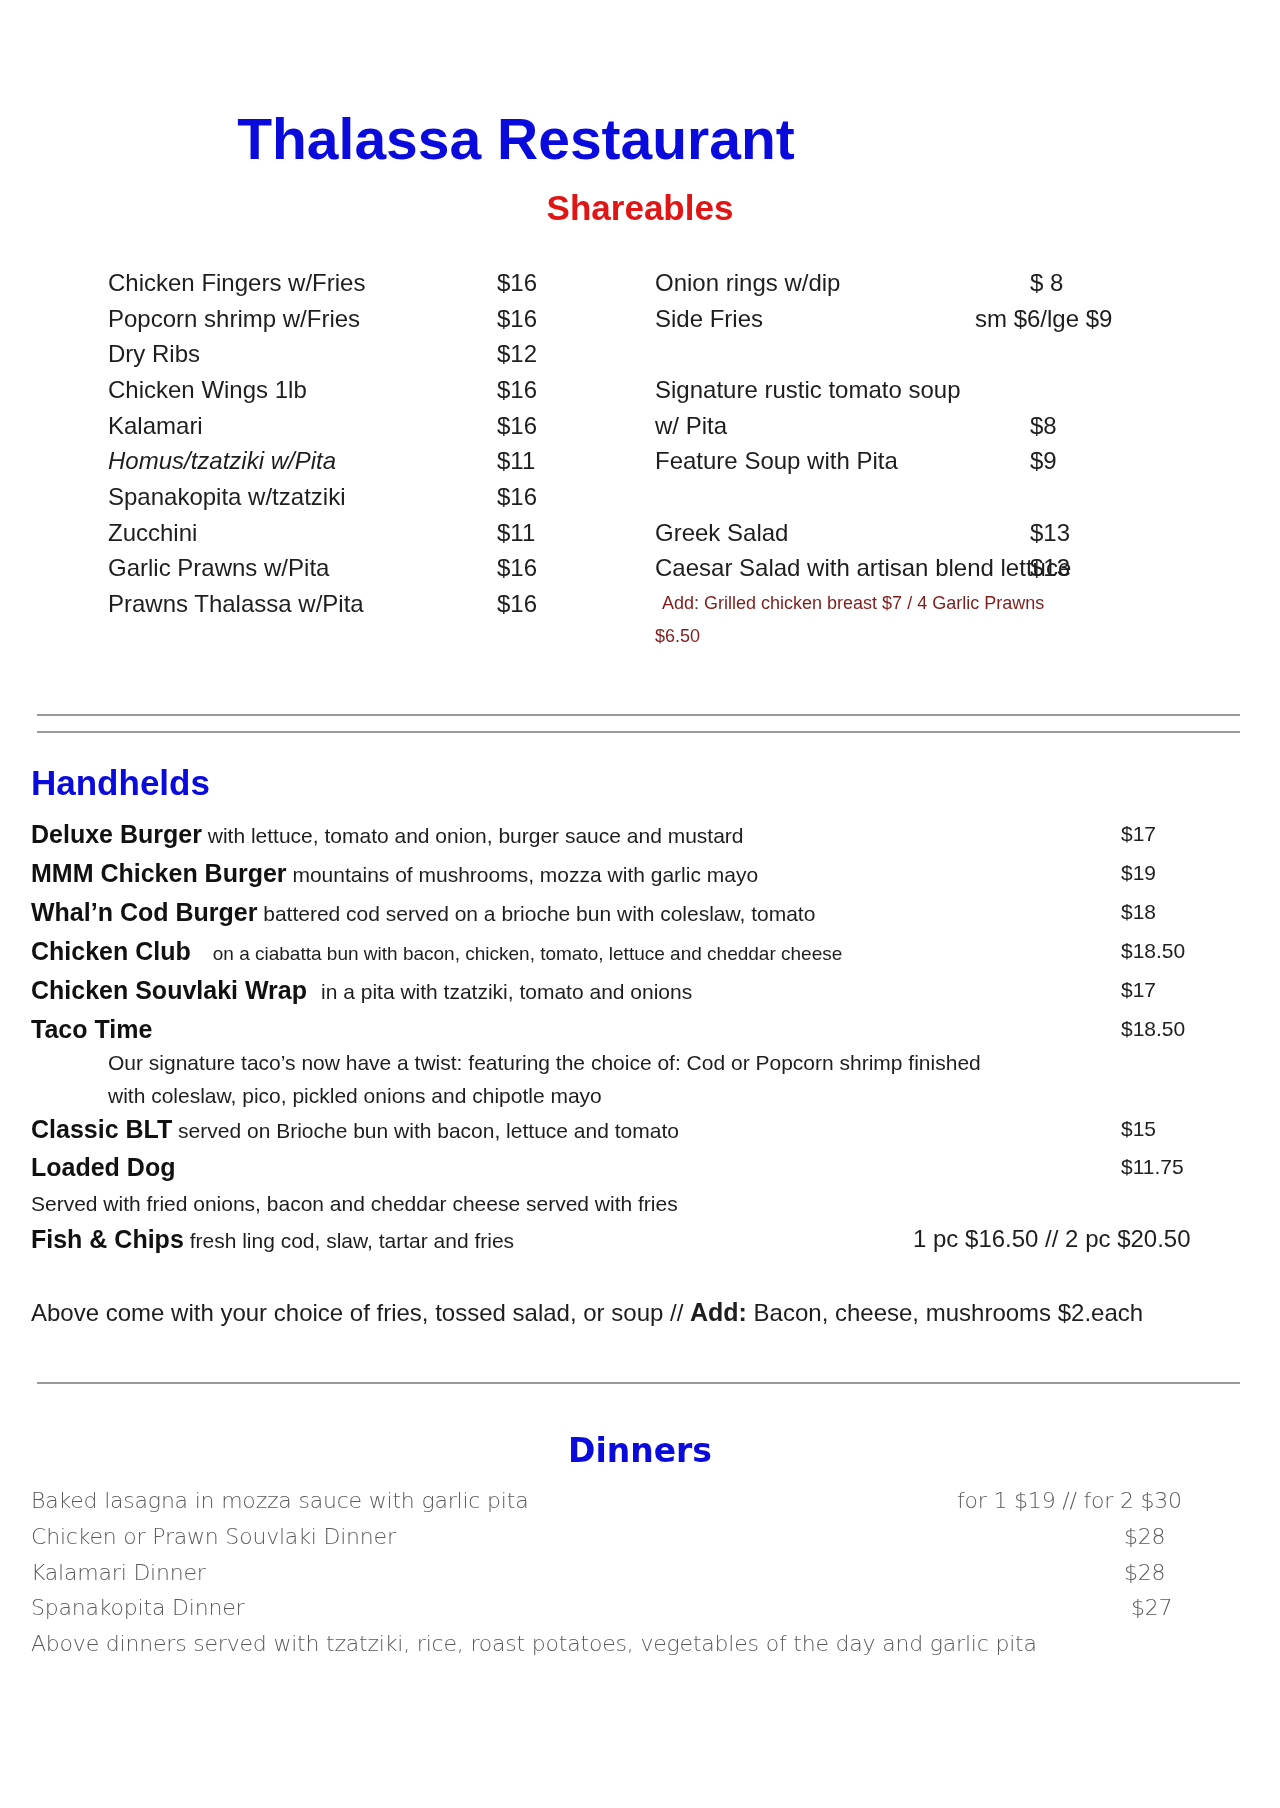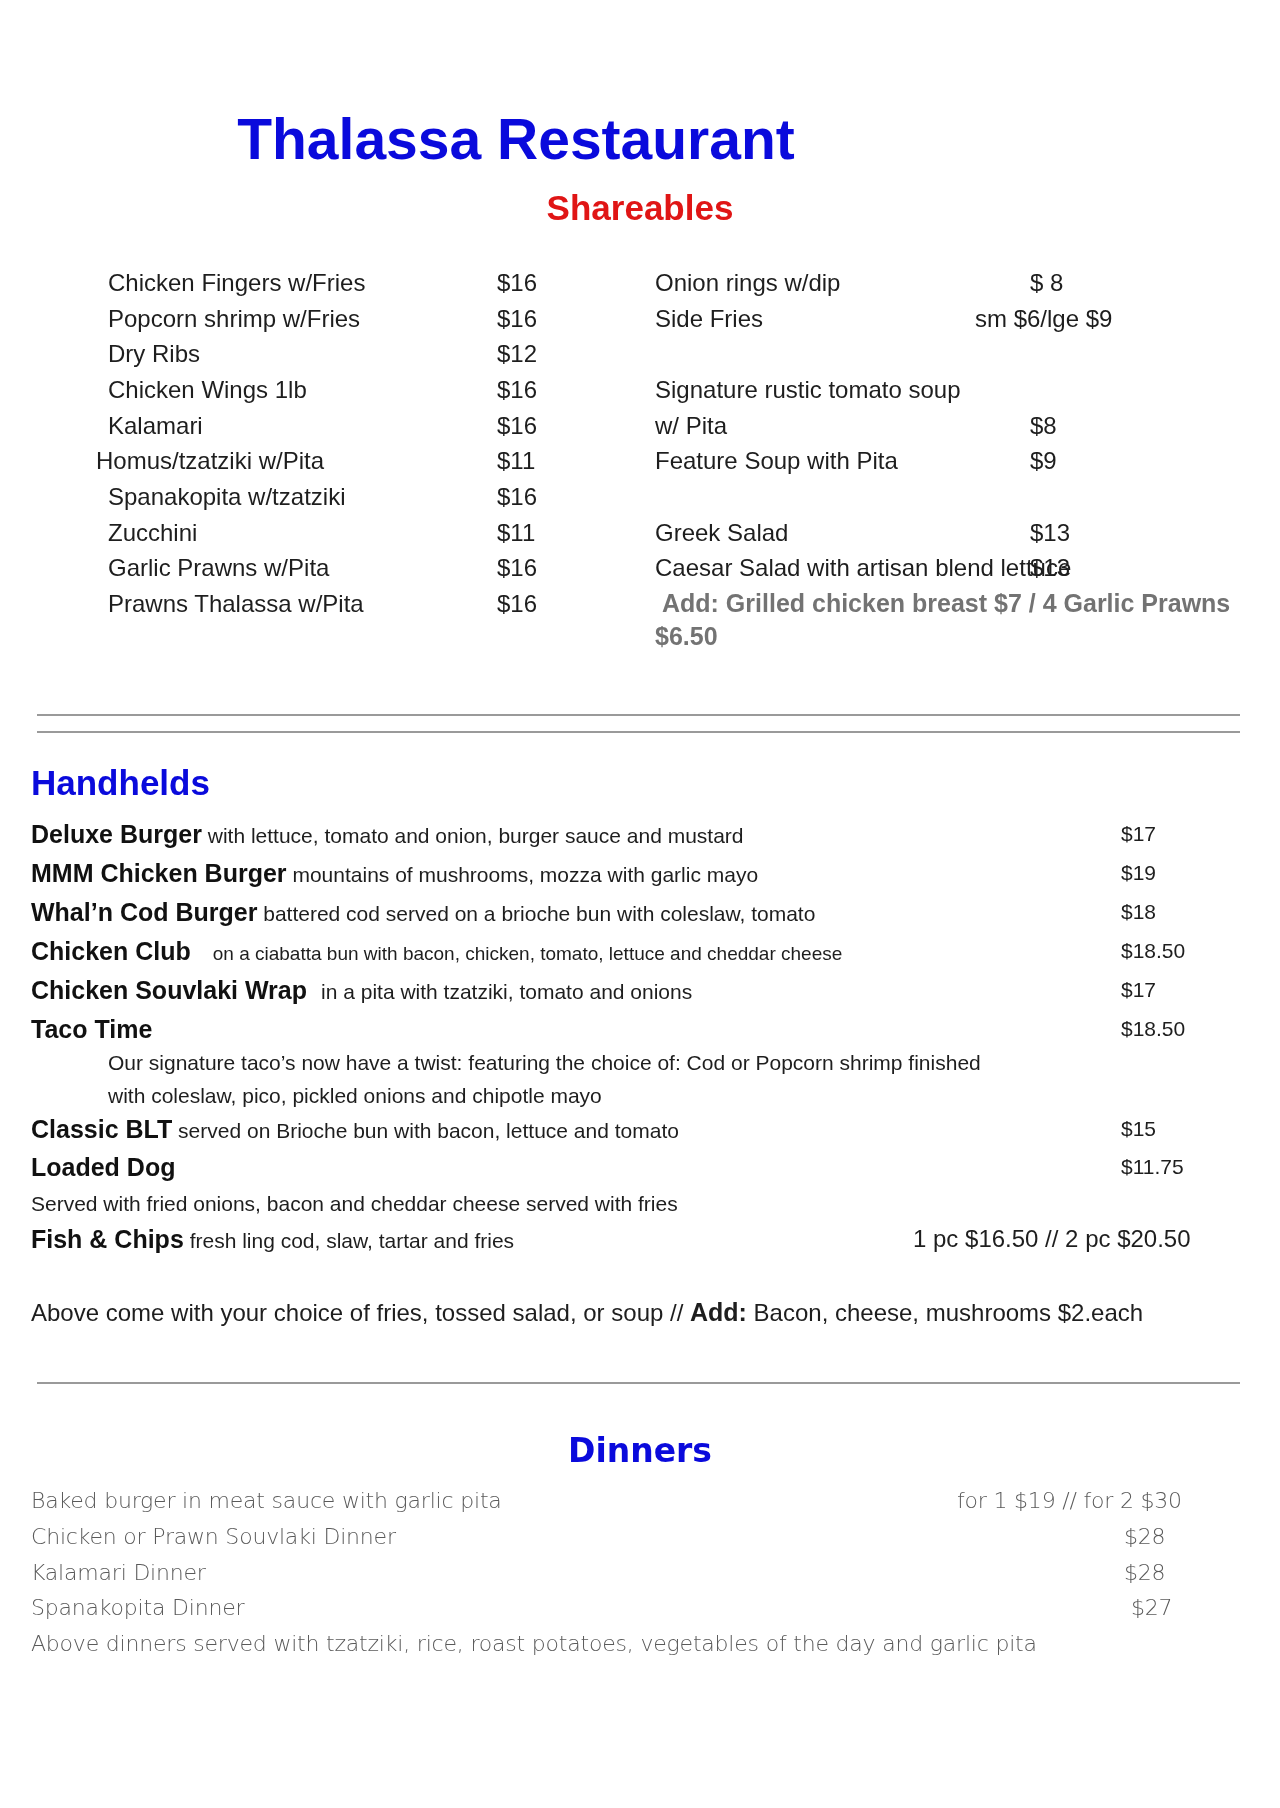--- a/index.html
+++ b/index.html
@@ -4,21 +4,21 @@
 <style>
   html, body { margin: 0; padding: 0; background: #ffffff; }
   body { width: 1280px; height: 1808px; position: relative; overflow: hidden;
          font-family: "Liberation Sans", sans-serif; color: #1a1a1a; }
   .abs { position: absolute; white-space: nowrap; }
   .title { left: 0; width: 1032px; text-align: center; top: 104px;
            font-size: 57px; font-weight: bold; color: #0a0adc; line-height: 70px; }
   .subtitle { left: 0; width: 1280px; text-align: center; top: 186px;
               font-size: 35px; font-weight: bold; color: #e01515; line-height: 44px; }
   .share-row { font-size: 24px; line-height: 28px; color: #1e1e1e; }
-  .red-note { font-size: 25px; font-weight: bold; color: #737373; line-height: 26px; }
+  .red-note { font-size: 18px; font-weight: normal; color: #7f1d1d; line-height: 26px; }
   .divider { position: absolute; height: 2px; background: #9a9a9a; left: 37px; width: 1203px; }
   .section-heading { font-size: 35px; font-weight: bold; color: #0a0adc; line-height: 42px; }
   .hh-row { font-size: 21px; line-height: 28px; color: #1e1e1e; }
   .hh-name { font-size: 25px; font-weight: bold; color: #111; }
   .hh-desc { font-size: 21px; }
   .hh-desc.small { font-size: 19px; }
   .hh-price { font-size: 21px; line-height: 28px; color: #1e1e1e; }
   .note { font-size: 24px; line-height: 30px; color: #1e1e1e; }
   .note b { font-size: 25px; }
   .dinners-heading { left: 0; width: 1280px; text-align: center; top: 1430px;
@@ -37,21 +37,21 @@
   <div class="abs share-row" style="left:108px; top:269px;">Chicken Fingers w/Fries</div>
   <div class="abs share-row" style="left:497px; top:269px;">$16</div>
   <div class="abs share-row" style="left:108px; top:305px;">Popcorn shrimp w/Fries</div>
   <div class="abs share-row" style="left:497px; top:305px;">$16</div>
   <div class="abs share-row" style="left:108px; top:340px;">Dry Ribs</div>
   <div class="abs share-row" style="left:497px; top:340px;">$12</div>
   <div class="abs share-row" style="left:108px; top:376px;">Chicken Wings 1lb</div>
   <div class="abs share-row" style="left:497px; top:376px;">$16</div>
   <div class="abs share-row" style="left:108px; top:412px;">Kalamari</div>
   <div class="abs share-row" style="left:497px; top:412px;">$16</div>
-  <div class="abs share-row" style="left:96px; top:447px;">Homus/tzatziki  w/Pita</div>
+  <div class="abs share-row" style="left:108px; top:447px;font-style:italic;">Homus/tzatziki  w/Pita</div>
   <div class="abs share-row" style="left:497px; top:447px;">$11</div>
   <div class="abs share-row" style="left:108px; top:483px;">Spanakopita w/tzatziki</div>
   <div class="abs share-row" style="left:497px; top:483px;">$16</div>
   <div class="abs share-row" style="left:108px; top:519px;text-align:right;">Zucchini</div>
   <div class="abs share-row" style="left:497px; top:519px;">$11</div>
   <div class="abs share-row" style="left:108px; top:554px;text-align:right;">Garlic Prawns w/Pita</div>
   <div class="abs share-row" style="left:497px; top:554px;">$16</div>
   <div class="abs share-row" style="left:108px; top:590px;">Prawns Thalassa w/Pita</div>
   <div class="abs share-row" style="left:497px; top:590px;">$16</div>
 </div>
@@ -133,21 +133,21 @@
 
 <div class="abs note" style="left:31px; top:1297px;">
   <span>Above come with your choice of fries, tossed salad, or soup //  </span><b>Add:</b><span> Bacon, cheese, mushrooms $2.each</span>
 </div>
 
 <div class="divider" style="top:1382px;"></div>
 
 <div class="abs dinners-heading">Dinners</div>
 
 <div>
-  <div class="abs din-row" style="left:31px; top:1487px;">Baked  burger in meat sauce with garlic pita</div>
+  <div class="abs din-row" style="left:31px; top:1487px;">Baked  lasagna in mozza sauce with garlic pita</div>
   <div class="abs din-row" style="left:957px; top:1487px;">for 1 $19 // for 2 $30</div>
   <div class="abs din-row" style="left:31px; top:1523px;">Chicken or Prawn Souvlaki Dinner</div>
   <div class="abs din-row" style="left:1124px; top:1523px;">$28</div>
   <div class="abs din-row" style="left:31px; top:1559px;">Kalamari Dinner</div>
   <div class="abs din-row" style="left:1124px; top:1559px;">$28</div>
   <div class="abs din-row" style="left:31px; top:1594px;">Spanakopita Dinner</div>
   <div class="abs din-row" style="left:1124px; top:1594px;margin-left:7px;">$27</div>
   <div class="abs din-row" style="left:31px; top:1630px;">Above dinners served with tzatziki, rice, roast potatoes, vegetables of the day and garlic pita</div>
 </div>
 

